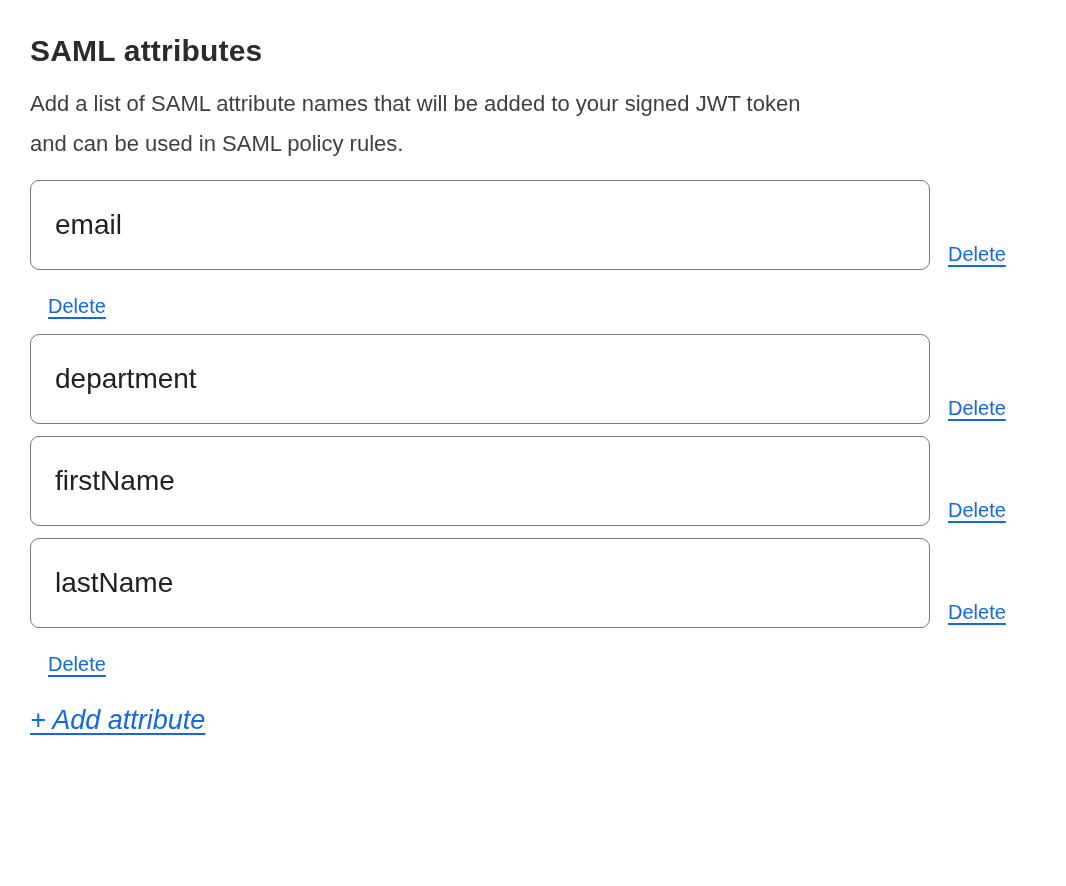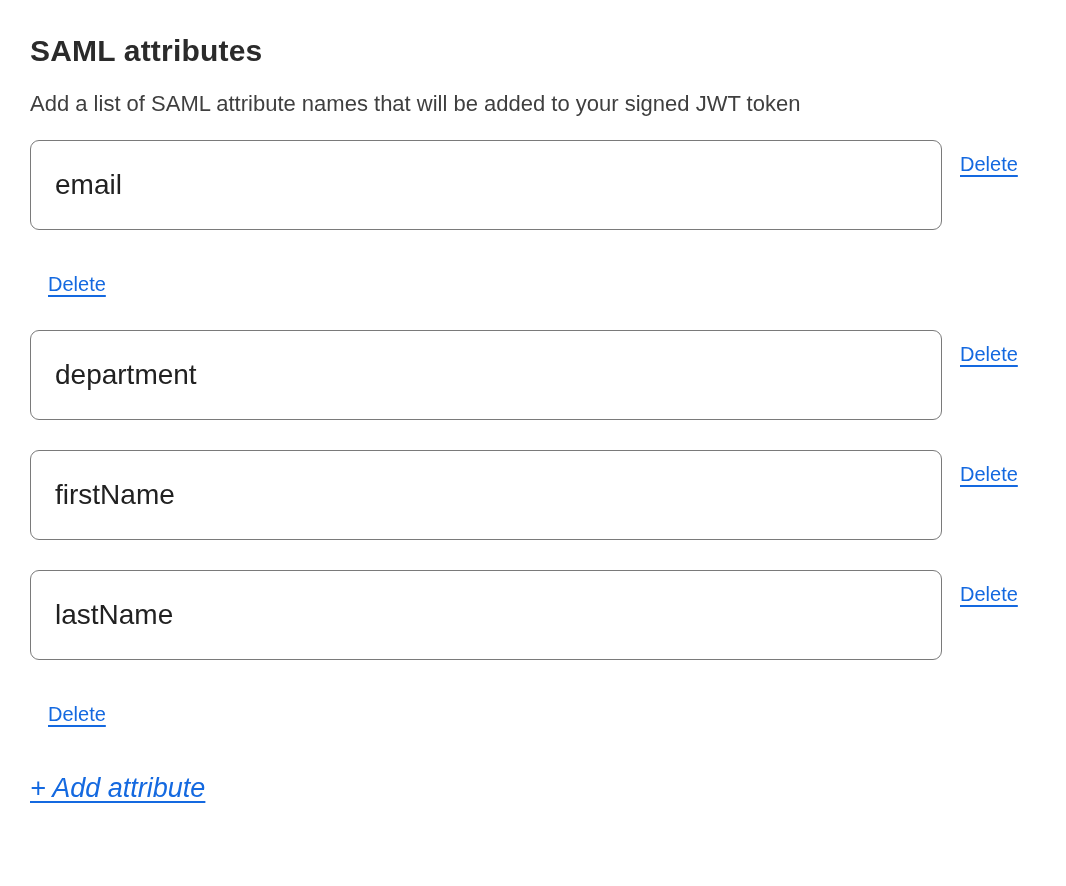--- a/index.html
+++ b/index.html
@@ -15,21 +15,21 @@
     padding: 0;
     background: #ffffff;
   }
   body {
     width: 1066px;
     height: 886px;
     overflow: hidden;
     font-family: "Liberation Sans", sans-serif;
   }
   main {
-    padding: 34px 20px 0 30px;
+    padding: 34px 32px 0 30px;
   }
   h1.section-title {
     margin: 0;
     font-size: 30px;
     line-height: 34px;
     font-weight: 700;
     letter-spacing: 0.2px;
     color: var(--heading-text);
   }
   .section-description {
@@ -40,22 +40,22 @@
     font-size: 22px;
     line-height: 40px;
     color: var(--body-text);
     white-space: nowrap;
   }
   .attr-list {
     margin-top: 16px;
   }
   .attr-row {
     display: flex;
-    align-items: flex-start;
-    margin-bottom: 30px;
+    align-items: flex-end;
+    margin-bottom: 12px;
   }
   .attr-input {
     flex: 1 1 auto;
     min-width: 0;
     height: 90px;
     border: 1.5px solid var(--input-border);
     border-radius: 9px;
     padding: 0 24px;
     font-size: 28px;
     font-family: inherit;
@@ -92,20 +92,21 @@
   }
 </style>
 </head>
 <body>
 
 <main>
   <h1 class="section-title">SAML attributes</h1>
 
   <p class="section-description">
     <span class="desc-line">Add a list of SAML attribute names that will be added to your signed JWT token</span>
+    <span class="desc-line">and can be used in SAML policy rules.</span>
   </p>
 
   <div class="attr-list">
   <div class="attr-row">
     <input class="attr-input" type="text" value="email" style="">
     <a class="delete-link" href="#">Delete</a>
   </div>
 
   <div class="attr-row">
     <a class="delete-link" href="#">Delete</a>

